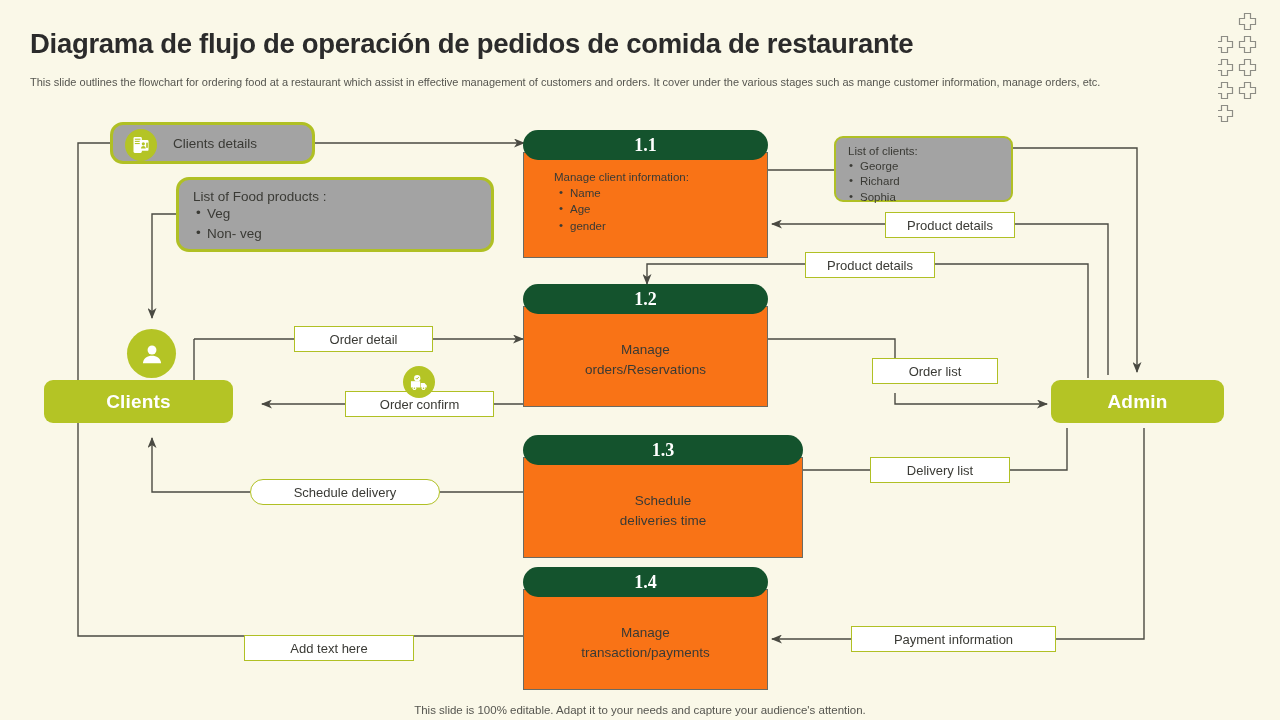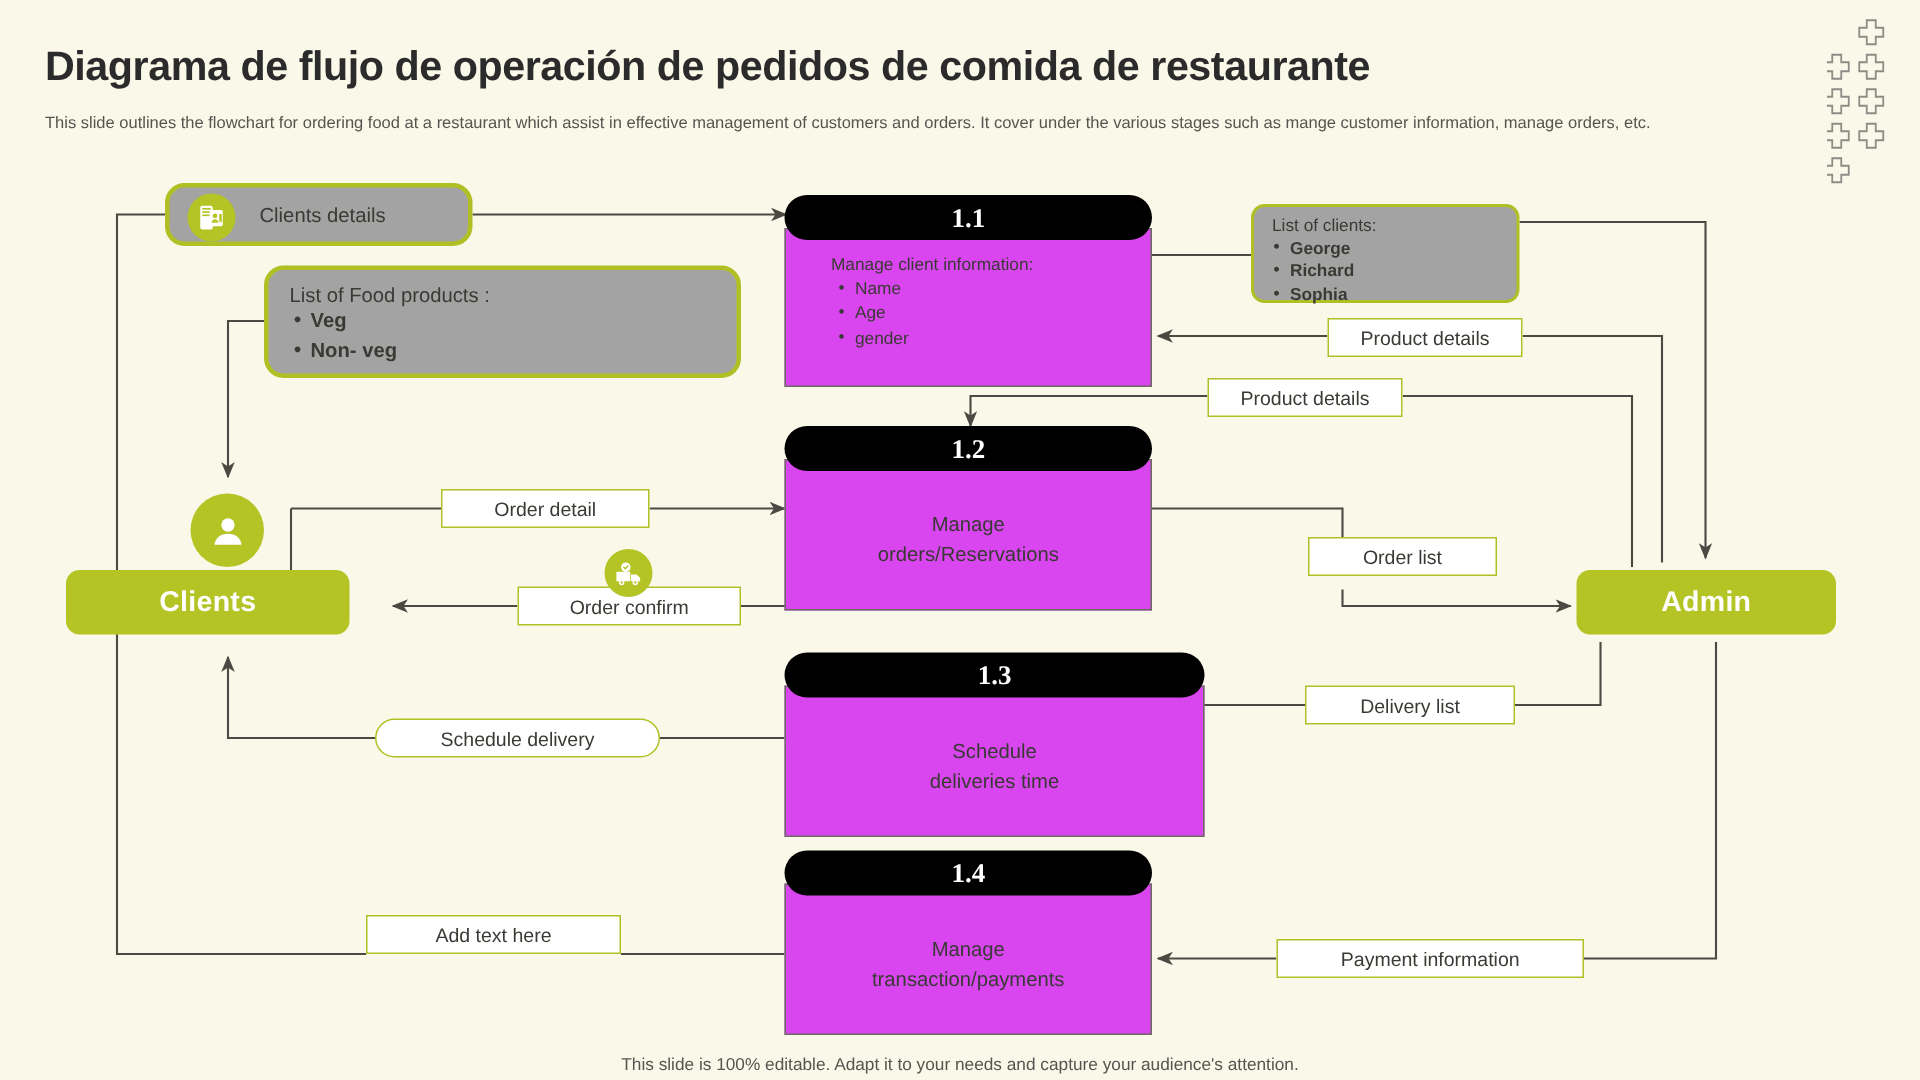--- a/index.html
+++ b/index.html
@@ -31,46 +31,46 @@
   .deco{position:absolute;right:14px;top:8px;width:48px;height:140px;}
   .deco svg{display:block;}
 
   
   .wires{position:absolute;left:0;top:0;width:1280px;height:720px;pointer-events:none;}
 
   
   .proc{position:absolute;}
   .proc .head{
     position:relative;z-index:2;
-    background:#000000;color:#ffffff;
+    background:#14532d;color:#ffffff;
     border-radius:17px;
     height:30px;line-height:30px;text-align:center;
     font-family:"Liberation Serif", serif;
     font-weight:bold;font-size:18px;
   }
   .proc .body{
     position:relative;margin-top:-8px;z-index:1;
-    background:#d946ef;border:1px solid #6b6b62;
+    background:#f97316;border:1px solid #6b6b62;
     box-sizing:border-box;padding:16px 14px 10px 14px;
   }
   .proc .body .ctr{text-align:center;font-size:13.5px;line-height:1.45;color:#3a3a35;}
   .proc .body .lead{font-size:11.5px;color:#3a3a35;margin:2px 0 2px 16px;}
   .proc .body ul{margin:0;padding:0 0 0 32px;list-style:none;}
   .proc .body ul li{font-size:11.5px;color:#3a3a35;line-height:1.42;position:relative;}
   .proc .body ul li:before{content:"\2022";position:absolute;left:-11px;top:-1px;}
 
   
   .card{
     position:absolute;background:#a3a3a3;
     border:3px solid #b0c024;border-radius:13px;
     box-sizing:border-box;
   }
   .card .txt{font-size:13.5px;color:#3a3a35;}
   .card ul{margin:0;padding:0 0 0 14px;list-style:none;}
-  .card ul li{font-size:13.5px;color:#3a3a35;line-height:1.45;position:relative;font-weight:bold;}
+  .card ul li{font-size:13.5px;color:#3a3a35;line-height:1.45;position:relative;}
   .card ul li:before{content:"\2022";position:absolute;left:-11px;top:-1px;}
   .card.small .txt,.card.small ul li{font-size:11.5px;line-height:1.32;}
   .card.small ul{padding-left:12px;}
 
   
   .lbl{
     position:absolute;background:#ffffff;
     border:1px solid #b0c024;box-sizing:border-box;
     display:flex;align-items:center;justify-content:center;
     font-size:13px;color:#3a3a35;
@@ -269,17 +269,17 @@
   </div>
 
   <div class="lbl" style="left:872px;top:358px;width:126px;">Order list</div>
 
   <div class="lbl" style="left:870px;top:457px;width:140px;">Delivery list</div>
 
   <div class="lbl" style="left:250px;top:479px;width:190px;border-radius:13px;">Schedule delivery</div>
 
   <div class="lbl" style="left:851px;top:626px;width:205px;">Payment information</div>
 
-  <div class="lbl" style="left:244px;top:610px;width:170px;">Add text here</div>
+  <div class="lbl" style="left:244px;top:635px;width:170px;">Add text here</div>
 
   <div class="footer">This slide is 100% editable. Adapt it to your needs and capture your audience's attention.</div>
 
 </div>
 
 </body></html>

